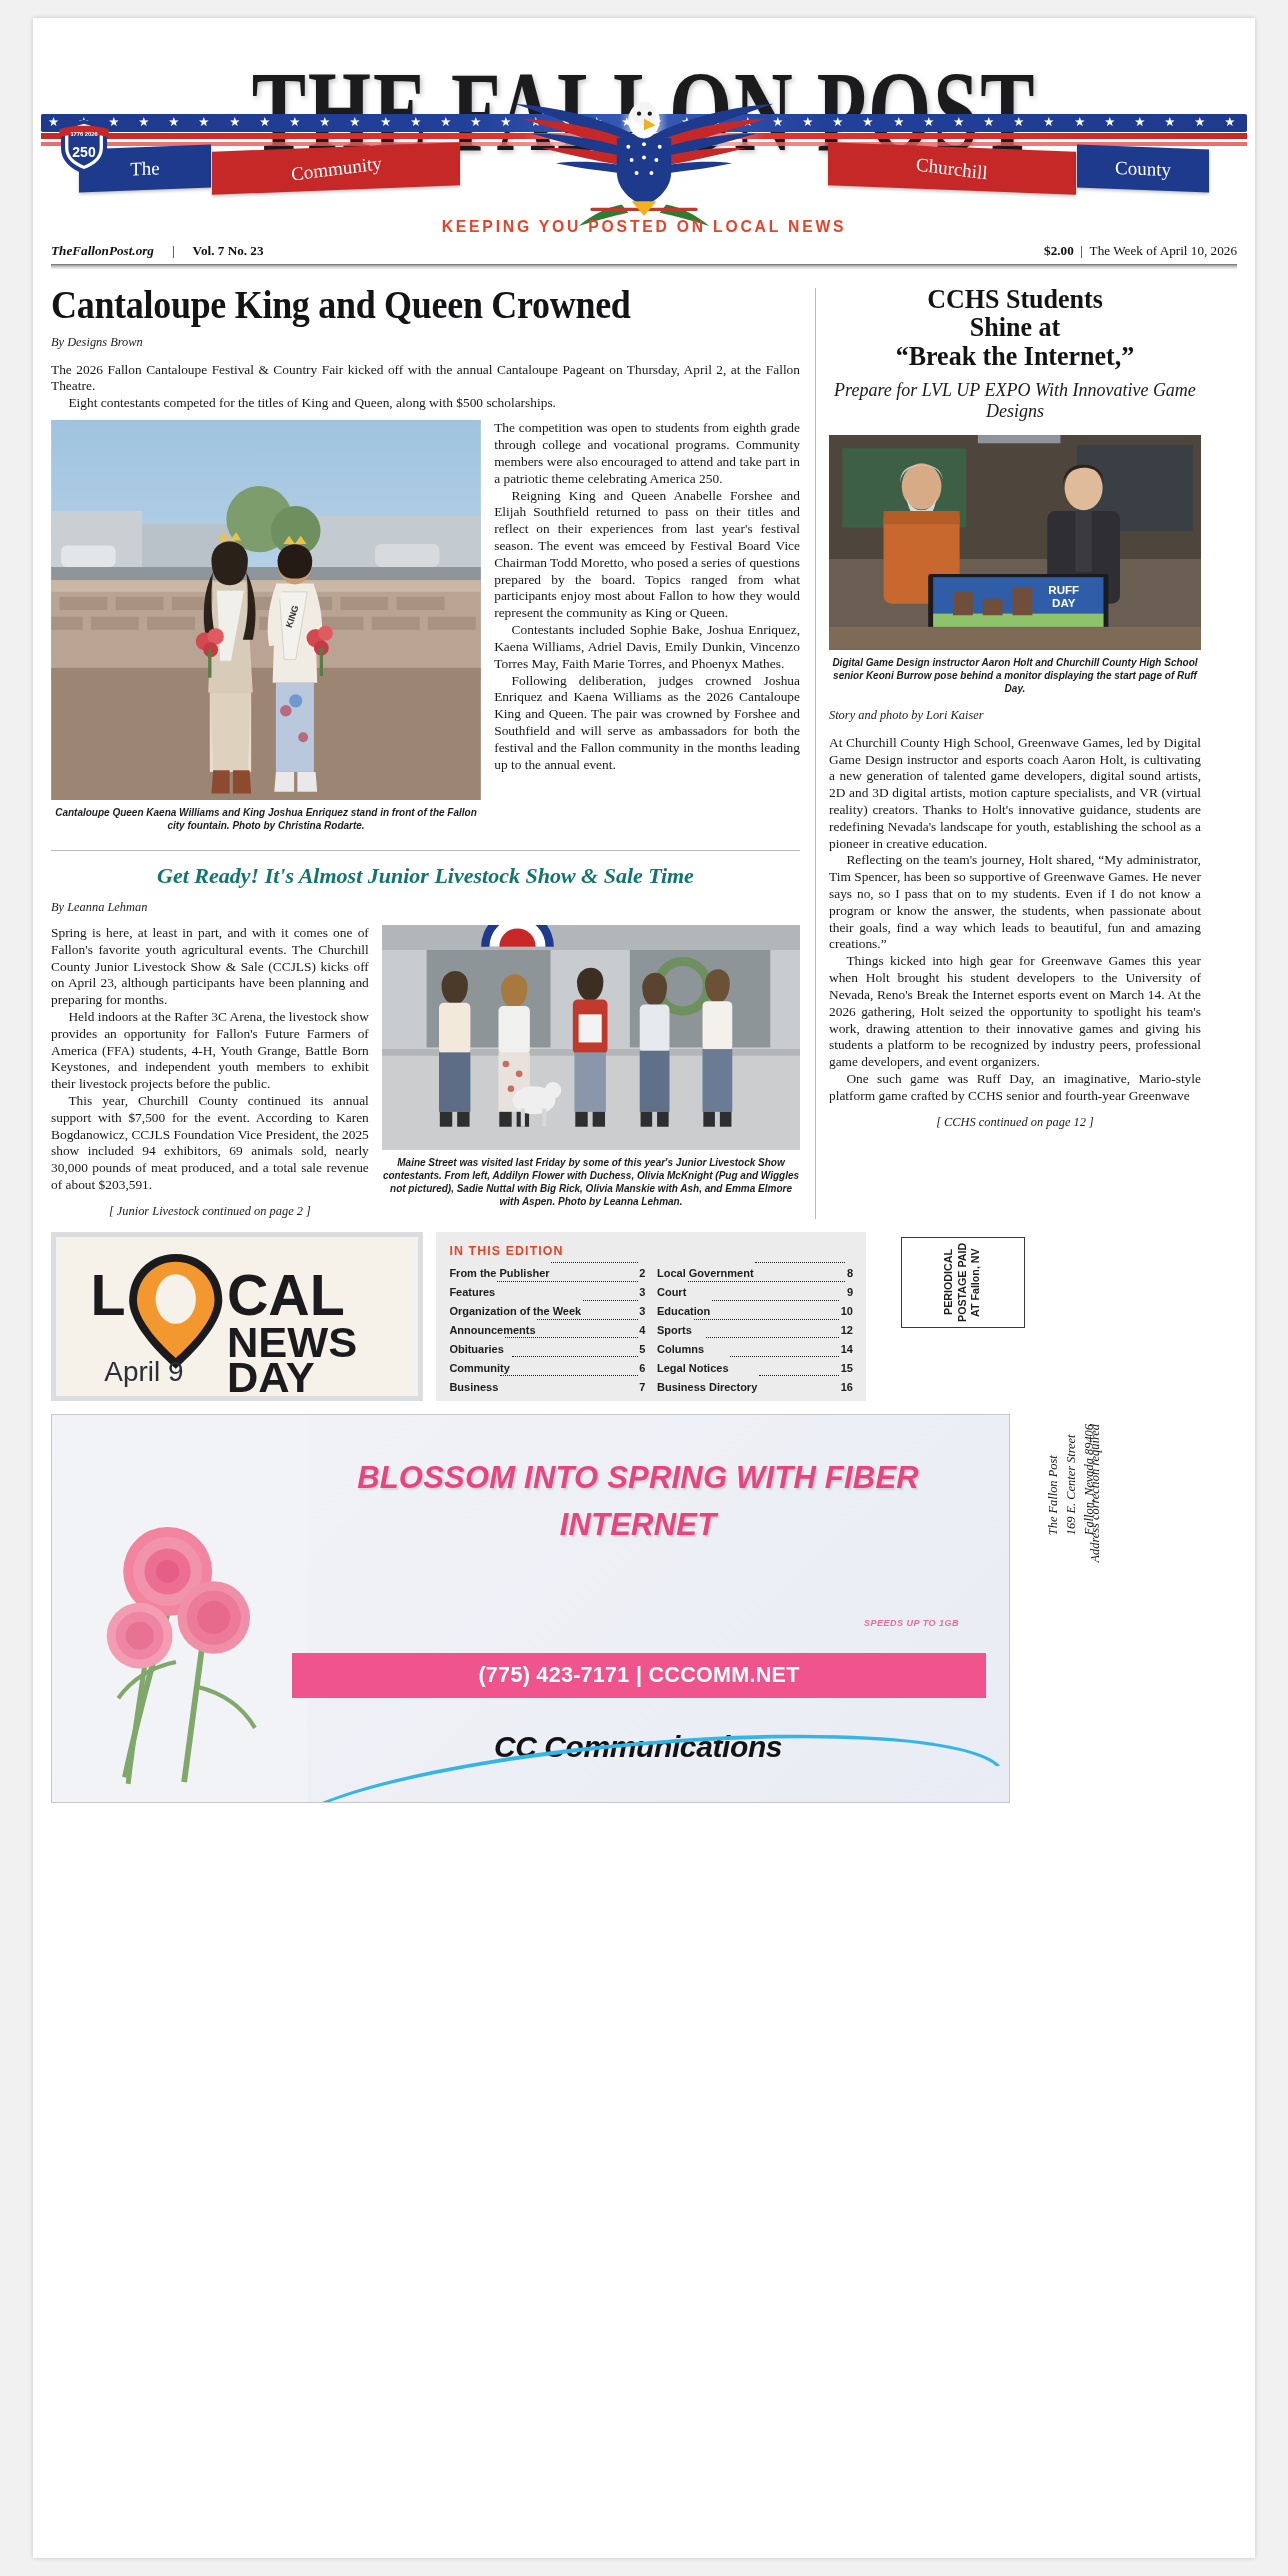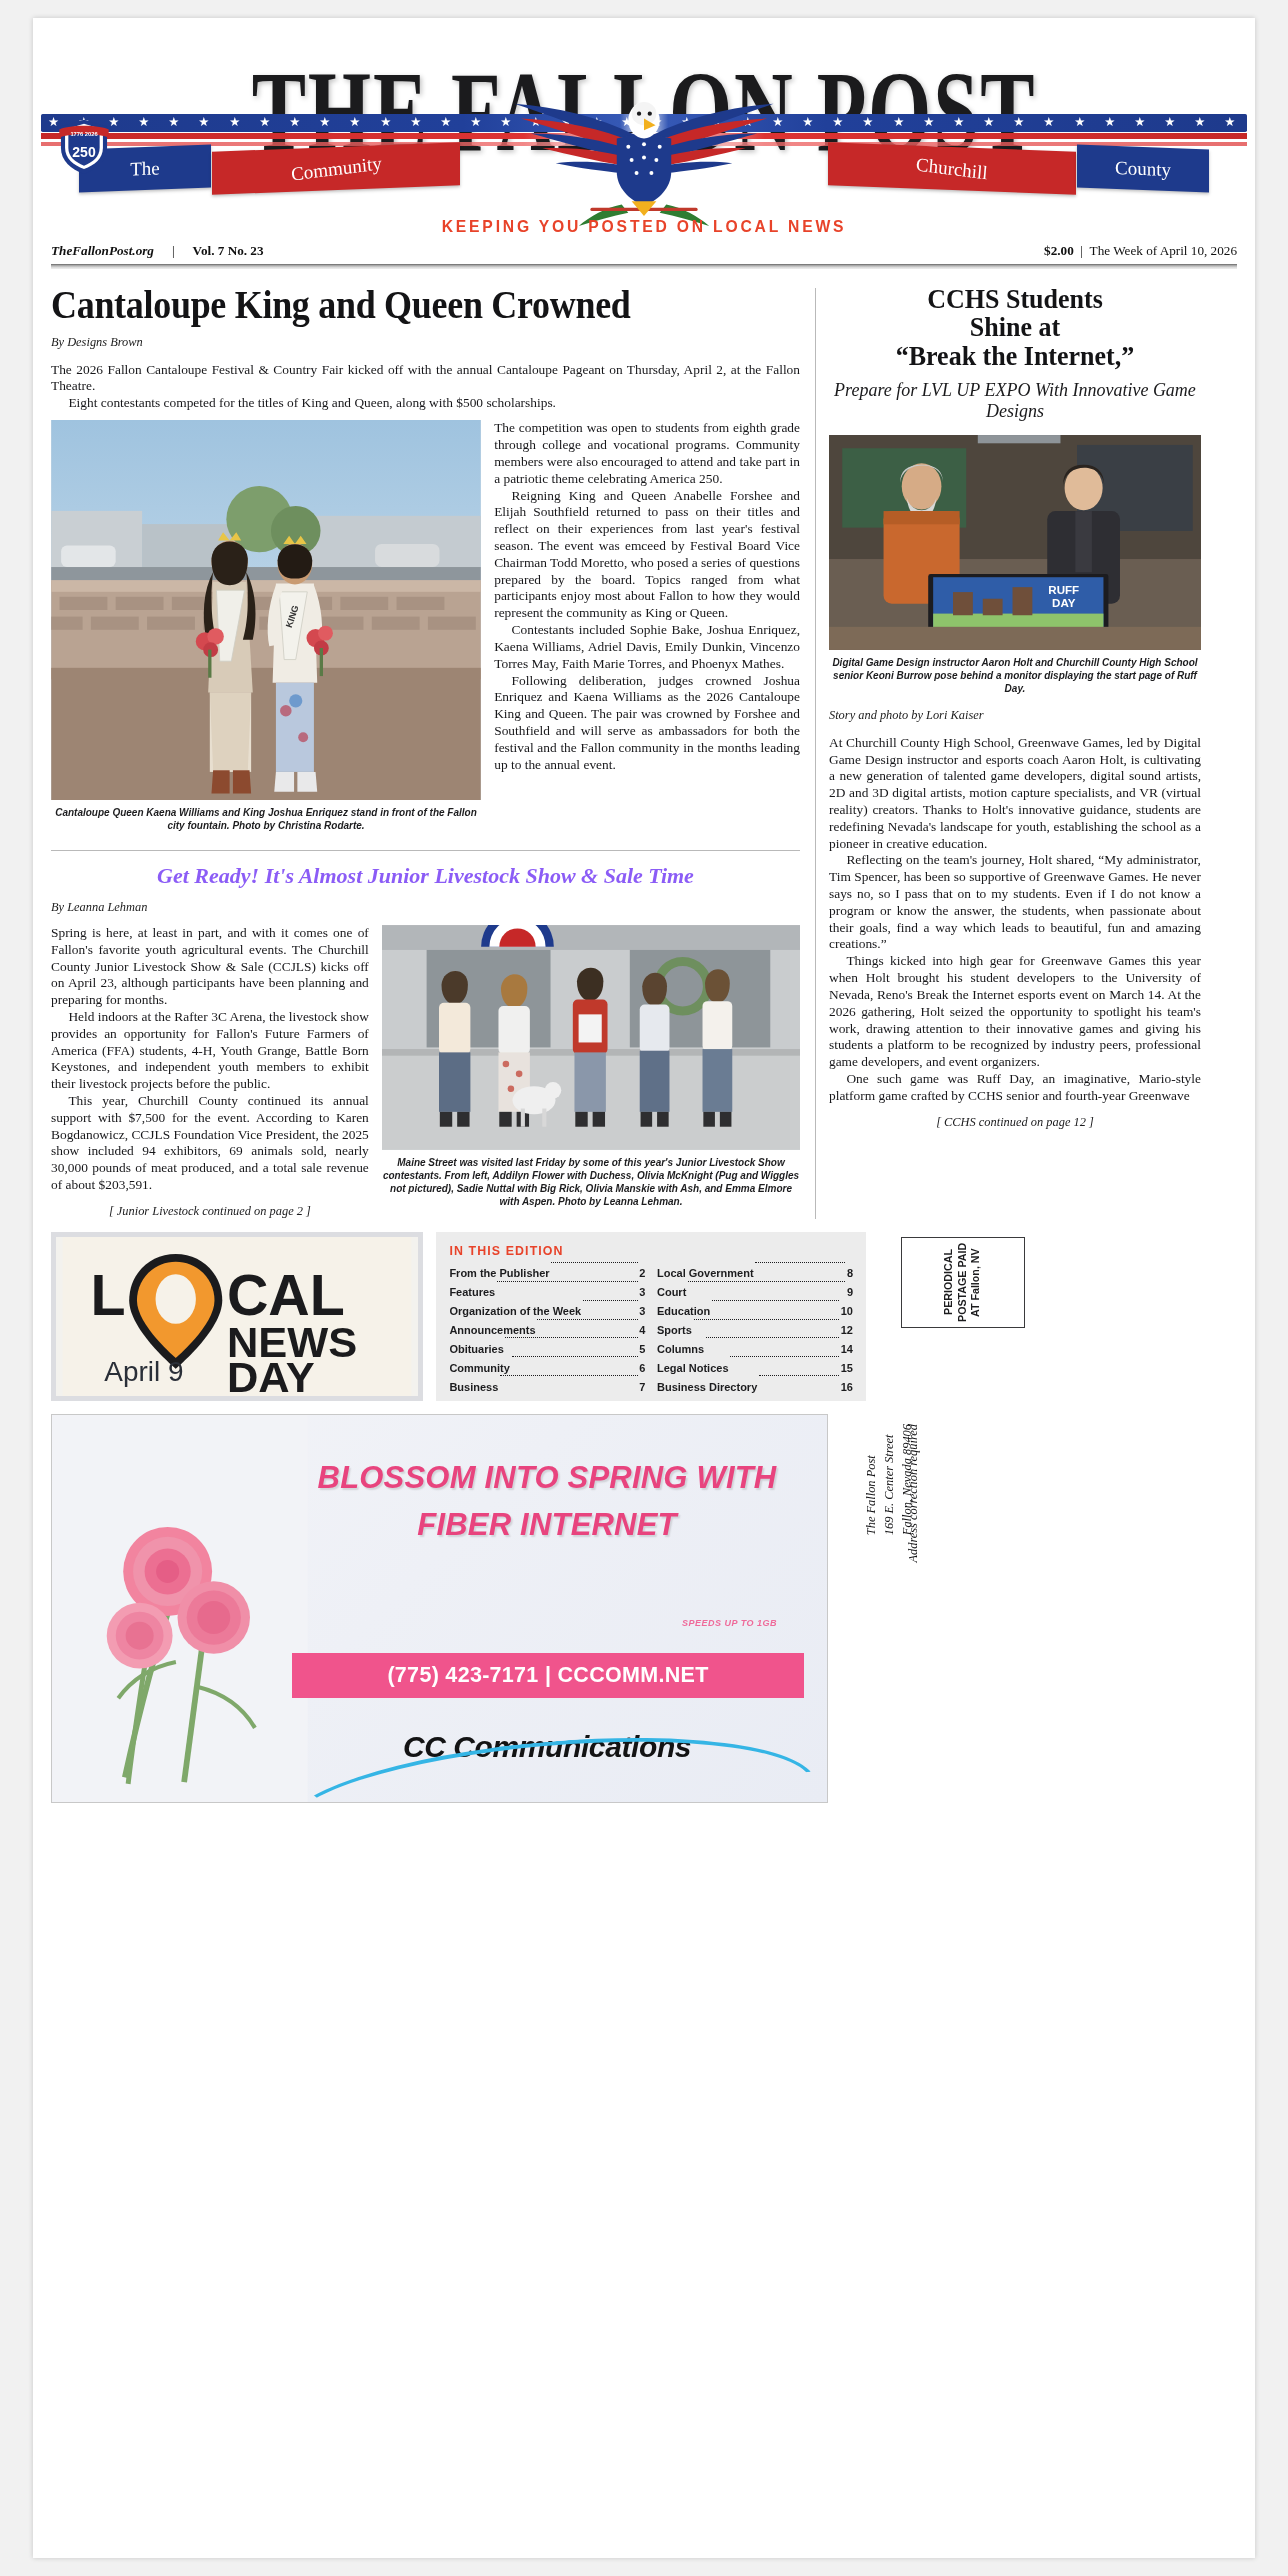--- a/index.html
+++ b/index.html
@@ -173,21 +173,21 @@
     font-style:italic; font-weight:400;
     font-size:18px; line-height:1.16;
     text-align:center; color:#1a1a1c; margin:11.6px 0 0 0;
   }
 
   .hr-thin { height:0.8px; background:#b9b9b9; margin:18px 0 13.2px 0; }
 
   h2.sub {
     font-family:"Liberation Serif", serif;
     font-weight:700; font-style:italic;
-    font-size:22px; line-height:1.1; color:#8b5cf6;
+    font-size:22px; line-height:1.1; color:#0f766e;
     text-align:center; margin:0 0 0 0;
   }
   .cont {
     font-style:italic; font-size:12.4px; text-align:center;
     margin-top:10px; color:#1b1b1d;
   }
   .cont.right { text-align:center; }
 
   
   .bottomwrap { position:relative; margin-top:13.2px; }
@@ -238,21 +238,21 @@
   .postage-txt {
     font-family:"Liberation Sans", sans-serif;
     font-weight:700; font-size:10.7px; line-height:1.28;
     color:#1c1c1e;
     writing-mode:vertical-rl; transform:rotate(180deg);
     text-align:center;
   }
 
   .adrow { display:flex; gap:13.2px; margin-top:13.2px; }
   .ad {
-    width:777px; height:389px;
+    width:959px; height:389px;
     background:linear-gradient(135deg,#f3f4f8 0%,#eef0f6 45%,#e9ecf4 100%);
     border:0.8px solid #c8c8c8;
     position:relative; overflow:hidden;
   }
   .ad-head {
     position:absolute; left:248px; right:33px; top:40px;
     text-align:center;
     font-family:"Liberation Sans", sans-serif;
     font-weight:700; font-style:italic;
     font-size:31px; line-height:1.5;

